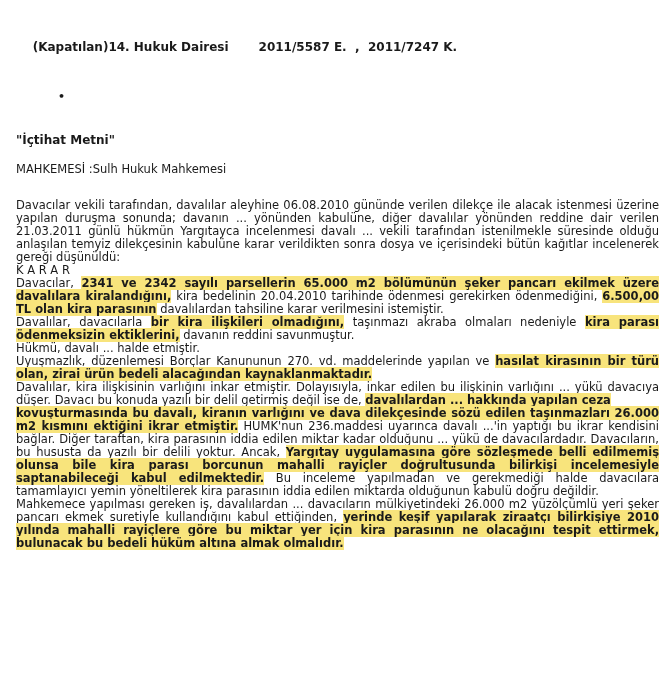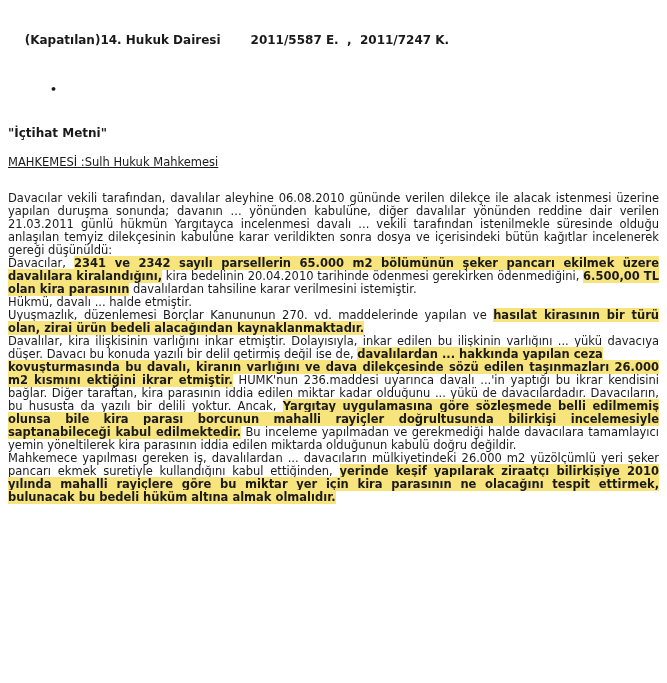--- a/index.html
+++ b/index.html
@@ -9,22 +9,23 @@
   }
   body {
     width: 667px;
     height: 683px;
     overflow: hidden;
     color: #1a1a1a;
     font-family: "DejaVu Sans", "Liberation Sans", sans-serif;
     font-size: 11.5px;
   }
   .page {
-    padding: 18px 8px 0 8px;
+    padding: 25px 8px 0 8px;
     box-sizing: border-box;
+    margin-left: 8px;
   }
   .case-header {
     font-weight: bold;
     font-size: 12px;
     white-space: pre;
     line-height: 15px;
   }
   .case-numbers {
     margin-left: 30px;
   }
@@ -37,21 +38,20 @@
   }
   .section-title {
     margin: 29px 0 0 0;
     font-size: 12px;
     font-weight: bold;
     line-height: 15px;
   }
   .court-line {
     margin-top: 14px;
     line-height: 15px;
-    text-decoration: underline;
   }
   .decision-text {
     margin-top: 22px;
     line-height: 13px;
   }
   .para {
     margin: 0;
     text-align: justify;
   }
   .hl {
@@ -71,21 +71,23 @@
   <div class="bullet-row">
     <span>•</span>
   </div>
 
   <div class="section-title">"İçtihat Metni"</div>
 
   <div class="court-line">MAHKEMESİ :Sulh Hukuk Mahkemesi</div>
 
   <div class="decision-text">
       <p class="para"><span class="">Davacılar vekili tarafından, davalılar aleyhine 06.08.2010 gününde verilen dilekçe ile alacak istenmesi üzerine yapılan duruşma sonunda; davanın ... yönünden kabulüne, diğer davalılar yönünden reddine dair verilen 21.03.2011 günlü hükmün Yargıtayca incelenmesi davalı ... vekili tarafından istenilmekle süresinde olduğu anlaşılan temyiz dilekçesinin kabulüne karar verildikten sonra dosya ve içerisindeki bütün kağıtlar incelenerek gereği düşünüldü:</span></p>
+      <p class="para"><span class="">K A R A R</span></p>
       <p class="para"><span class="">Davacılar, </span><span class="hl">2341 ve 2342 sayılı parsellerin 65.000 m2 bölümünün şeker pancarı ekilmek üzere davalılara kiralandığını,</span><span class=""> kira bedelinin 20.04.2010 tarihinde ödenmesi gerekirken ödenmediğini, </span><span class="hl">6.500,00 TL olan kira parasının</span><span class=""> davalılardan tahsiline karar verilmesini istemiştir.</span></p>
+      <p class="para"><span class="">Davalılar, davacılarla </span><span class="hl">bir kira ilişkileri olmadığını,</span><span class=""> taşınmazı akraba olmaları nedeniyle </span><span class="hl">kira parası ödenmeksizin ektiklerini,</span><span class=""> davanın reddini savunmuştur.</span></p>
       <p class="para"><span class="">Hükmü, davalı ... halde etmiştir.</span></p>
       <p class="para"><span class="">Uyuşmazlık, düzenlemesi Borçlar Kanununun 270. vd. maddelerinde yapılan ve </span><span class="hl">hasılat kirasının bir türü olan, zirai ürün bedeli alacağından kaynaklanmaktadır.</span></p>
       <p class="para"><span class="">Davalılar, kira ilişkisinin varlığını inkar etmiştir. Dolayısıyla, inkar edilen bu ilişkinin varlığını ... yükü davacıya düşer. Davacı bu konuda yazılı bir delil getirmiş değil ise de, </span><span class="hl">davalılardan ... hakkında yapılan ceza</span></p>
       <p class="para"><span class="hl">kovuşturmasında bu davalı, kiranın varlığını ve dava dilekçesinde sözü edilen taşınmazları 26.000 m2 kısmını ektiğini ikrar etmiştir.</span><span class=""> HUMK'nun 236.maddesi uyarınca davalı ...'in yaptığı bu ikrar kendisini bağlar. Diğer taraftan, kira parasının iddia edilen miktar kadar olduğunu ... yükü de davacılardadır. Davacıların, bu hususta da yazılı bir delili yoktur. Ancak, </span><span class="hl">Yargıtay uygulamasına göre sözleşmede belli edilmemiş olunsa bile kira parası borcunun mahalli rayiçler doğrultusunda bilirkişi incelemesiyle saptanabileceği kabul edilmektedir.</span><span class=""> Bu inceleme yapılmadan ve gerekmediği halde davacılara tamamlayıcı yemin yöneltilerek kira parasının iddia edilen miktarda olduğunun kabulü doğru değildir.</span></p>
       <p class="para"><span class="">Mahkemece yapılması gereken iş, davalılardan ... davacıların mülkiyetindeki 26.000 m2 yüzölçümlü yeri şeker pancarı ekmek suretiyle kullandığını kabul ettiğinden, </span><span class="hl">yerinde keşif yapılarak ziraatçı bilirkişiye 2010 yılında mahalli rayiçlere göre bu miktar yer için kira parasının ne olacağını tespit ettirmek, bulunacak bu bedeli hüküm altına almak olmalıdır.</span></p>
     </div>
 
 </div>
 
 </body></html>

